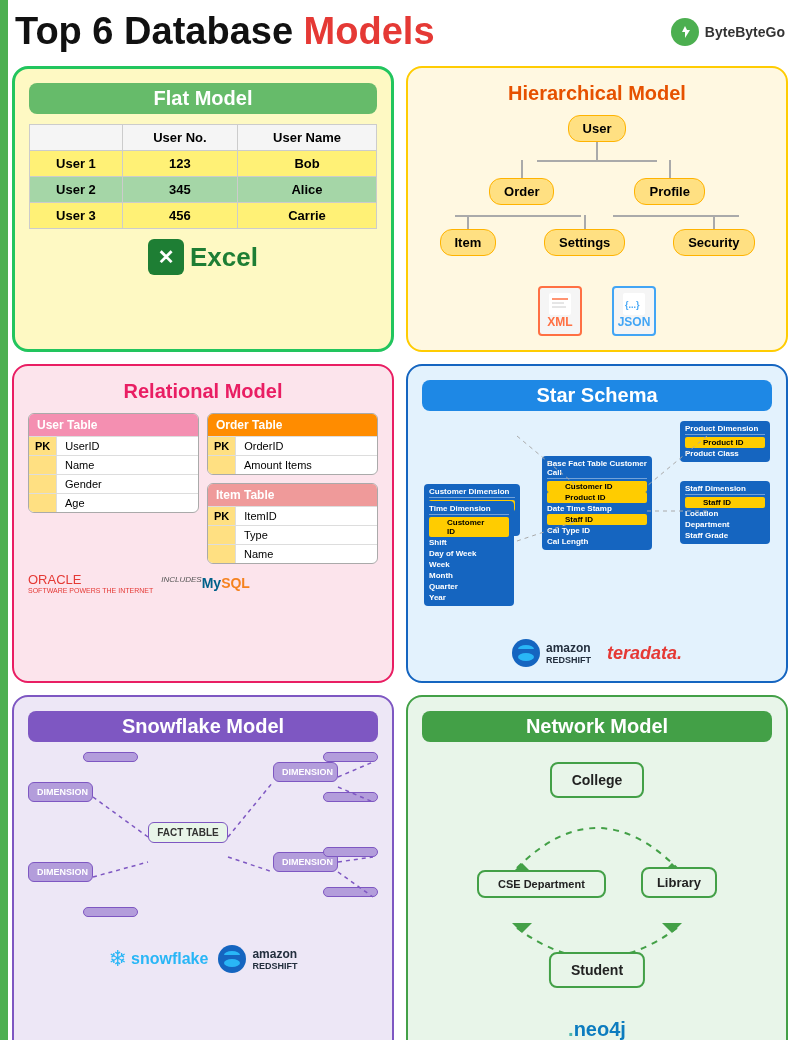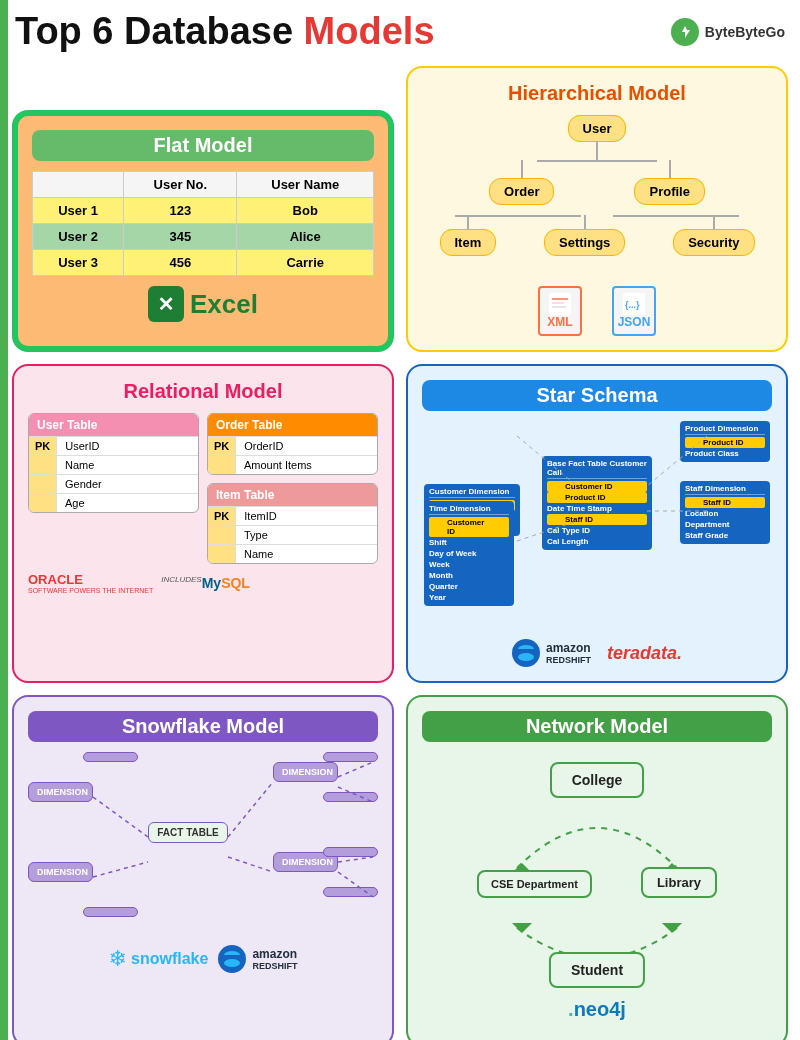--- a/index.html
+++ b/index.html
@@ -51,23 +51,22 @@
     }
     .card-title {
       text-align: center;
       font-size: 20px;
       font-weight: 900;
       margin-bottom: 10px;
     }
 
     
     .flat-card {
-      background: #fdba74;
-      border: 6px solid #22c55e;
-      margin-top: 44px;
+      background: #fef9c3;
+      border: 3px solid #22c55e;
     }
     .flat-card .card-title { color: #fff; background: #66bb6a; border-radius: 8px; padding: 4px 0; }
     .flat-table {
       width: 100%;
       border-collapse: collapse;
       font-size: 13px;
       margin-bottom: 10px;
     }
     .flat-table th {
       background: #f5f5f5;
@@ -195,21 +194,21 @@
       align-items: flex-start;
     }
     .rel-left { flex: 1; }
     .rel-right { flex: 1; display: flex; flex-direction: column; gap: 8px; }
     .oracle-row {
       display: flex;
       align-items: center;
       gap: 8px;
       margin-top: 8px;
     }
-    .oracle-text { color: #e53935; font-weight: 700; font-size: 13px; }
+    .oracle-text { color: #e53935; font-weight: 400; font-size: 13px; }
     .oracle-sub { font-size: 7px; color: #e53935; }
     .includes-text { font-size: 8px; color: #555; font-style: italic; }
     .mysql-text { color: #00618a; font-weight: 900; font-size: 14px; }
     .mysql-accent { color: #f5821f; }
 
     
     .star-card {
       background: #e3f2fd;
       border: 2px solid #1565c0;
     }
@@ -289,21 +288,21 @@
       border-radius: 8px;
       padding: 8px 20px;
       font-size: 14px;
       font-weight: bold;
       color: #222;
     }
     .neo4j-text {
       font-size: 20px;
       font-weight: 900;
       color: #0d7cbf;
-      margin-top: 0;
+      margin-top: 20px;
       text-align: center;
     }
 
     .left-bar {
       position: absolute;
       left: 0; top: 0;
       width: 8px;
       height: 100%;
       background: #4caf50;
     }
@@ -647,21 +646,21 @@
 
         <div style="position:relative; width:260px; height:100px;">
           <svg width="260" height="100" style="position:absolute;top:0;left:0;">
 
             <path d="M 50 60 Q 130 -20 210 60" fill="none" stroke="#43a047" stroke-width="2" stroke-dasharray="6"></path>
 
             <polygon points="205,55 215,65 195,65" fill="#43a047"></polygon>
             <polygon points="55,55 45,65 65,65" fill="#43a047"></polygon>
           </svg>
           <div style="position:absolute; bottom:10px; left:10px;">
-            <div class="net-node" style="font-size:11px; padding:6px 12px;">CSE Department</div>
+            <div class="net-node" style="font-size:11px; padding:6px 19px;">CSE Department</div>
           </div>
           <div style="position:absolute; bottom:10px; right:10px;">
             <div class="net-node" style="font-size:13px; padding:6px 14px;">Library</div>
           </div>
         </div>
 
         <div style="position:relative; width:260px; height:70px;">
           <svg width="260" height="70" style="position:absolute;top:0;left:0;">
             <path d="M 50 10 Q 130 70 210 10" fill="none" stroke="#43a047" stroke-width="2" stroke-dasharray="6"></path>
             <polygon points="55,15 45,5 65,5" fill="#43a047"></polygon>

